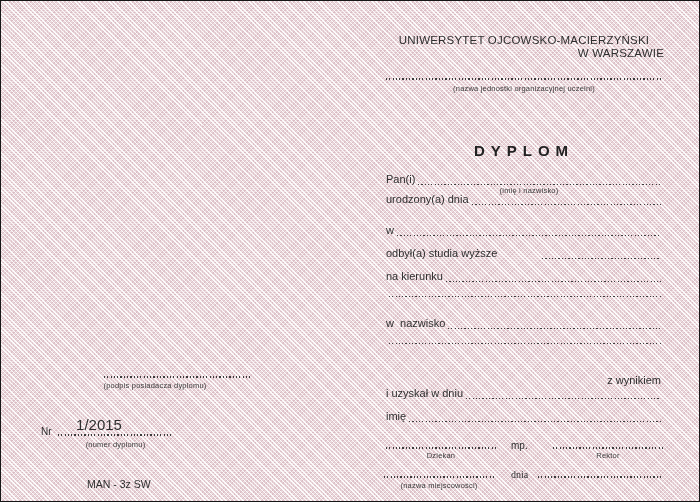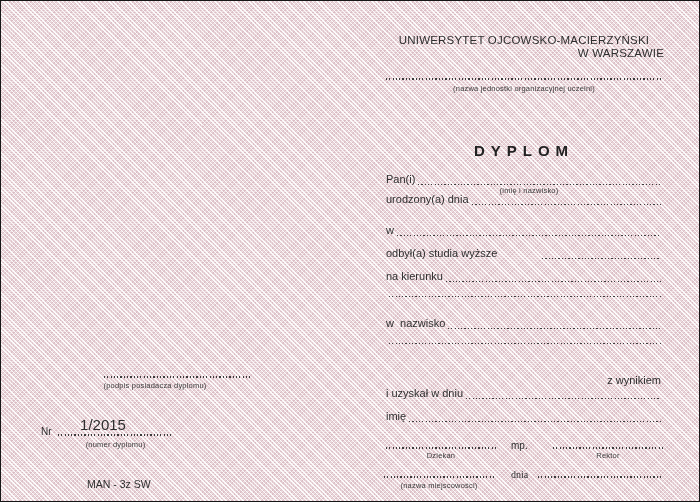--- a/index.html
+++ b/index.html
@@ -43,21 +43,21 @@
     text-align: center;
     font-size: 10px;
     line-height: 13px;
     color: #2e2e2e;
     white-space: pre-line;
   }
   .photo-mp { position: absolute; right: 7px; bottom: 5px; font-size: 11px; }
   .podpis-dots { left: 103px; top: 375px; width: 146px; }
   .podpis-caption { left: 93px; top: 381px; width: 122px; }
   .nr-label { left: 40px; top: 425px; }
-  .nr-value { left: 52px; top: 415px; width: 100px; text-align: center; font-size: 15px; }
+  .nr-value { left: 52px; top: 415px; width: 92px; text-align: center; font-size: 15px; }
   .nr-dots { left: 57px; top: 433px; width: 115px; }
   .nr-caption { left: 57px; top: 440px; width: 115px; }
   .form-code { left: 38px; top: 477px; font-size: 10.5px; padding-left: 48px; }
   
   .rcol { left: 383px; top: 0; width: 280px; height: 502px; }
   .uni1 { top: 33px; left: 0; width: 100%; text-align: center; font-size: 11.5px; letter-spacing: 0.2px; }
   .uni2 { top: 46px; left: 0; width: 100%; text-align: right; font-size: 11.5px; letter-spacing: 0.2px; }
   .unit-dots { top: 77px; left: 2px; right: 3px; }
   .unit-caption { top: 84px; left: 0; width: 100%; }
   .dyplom-title {

